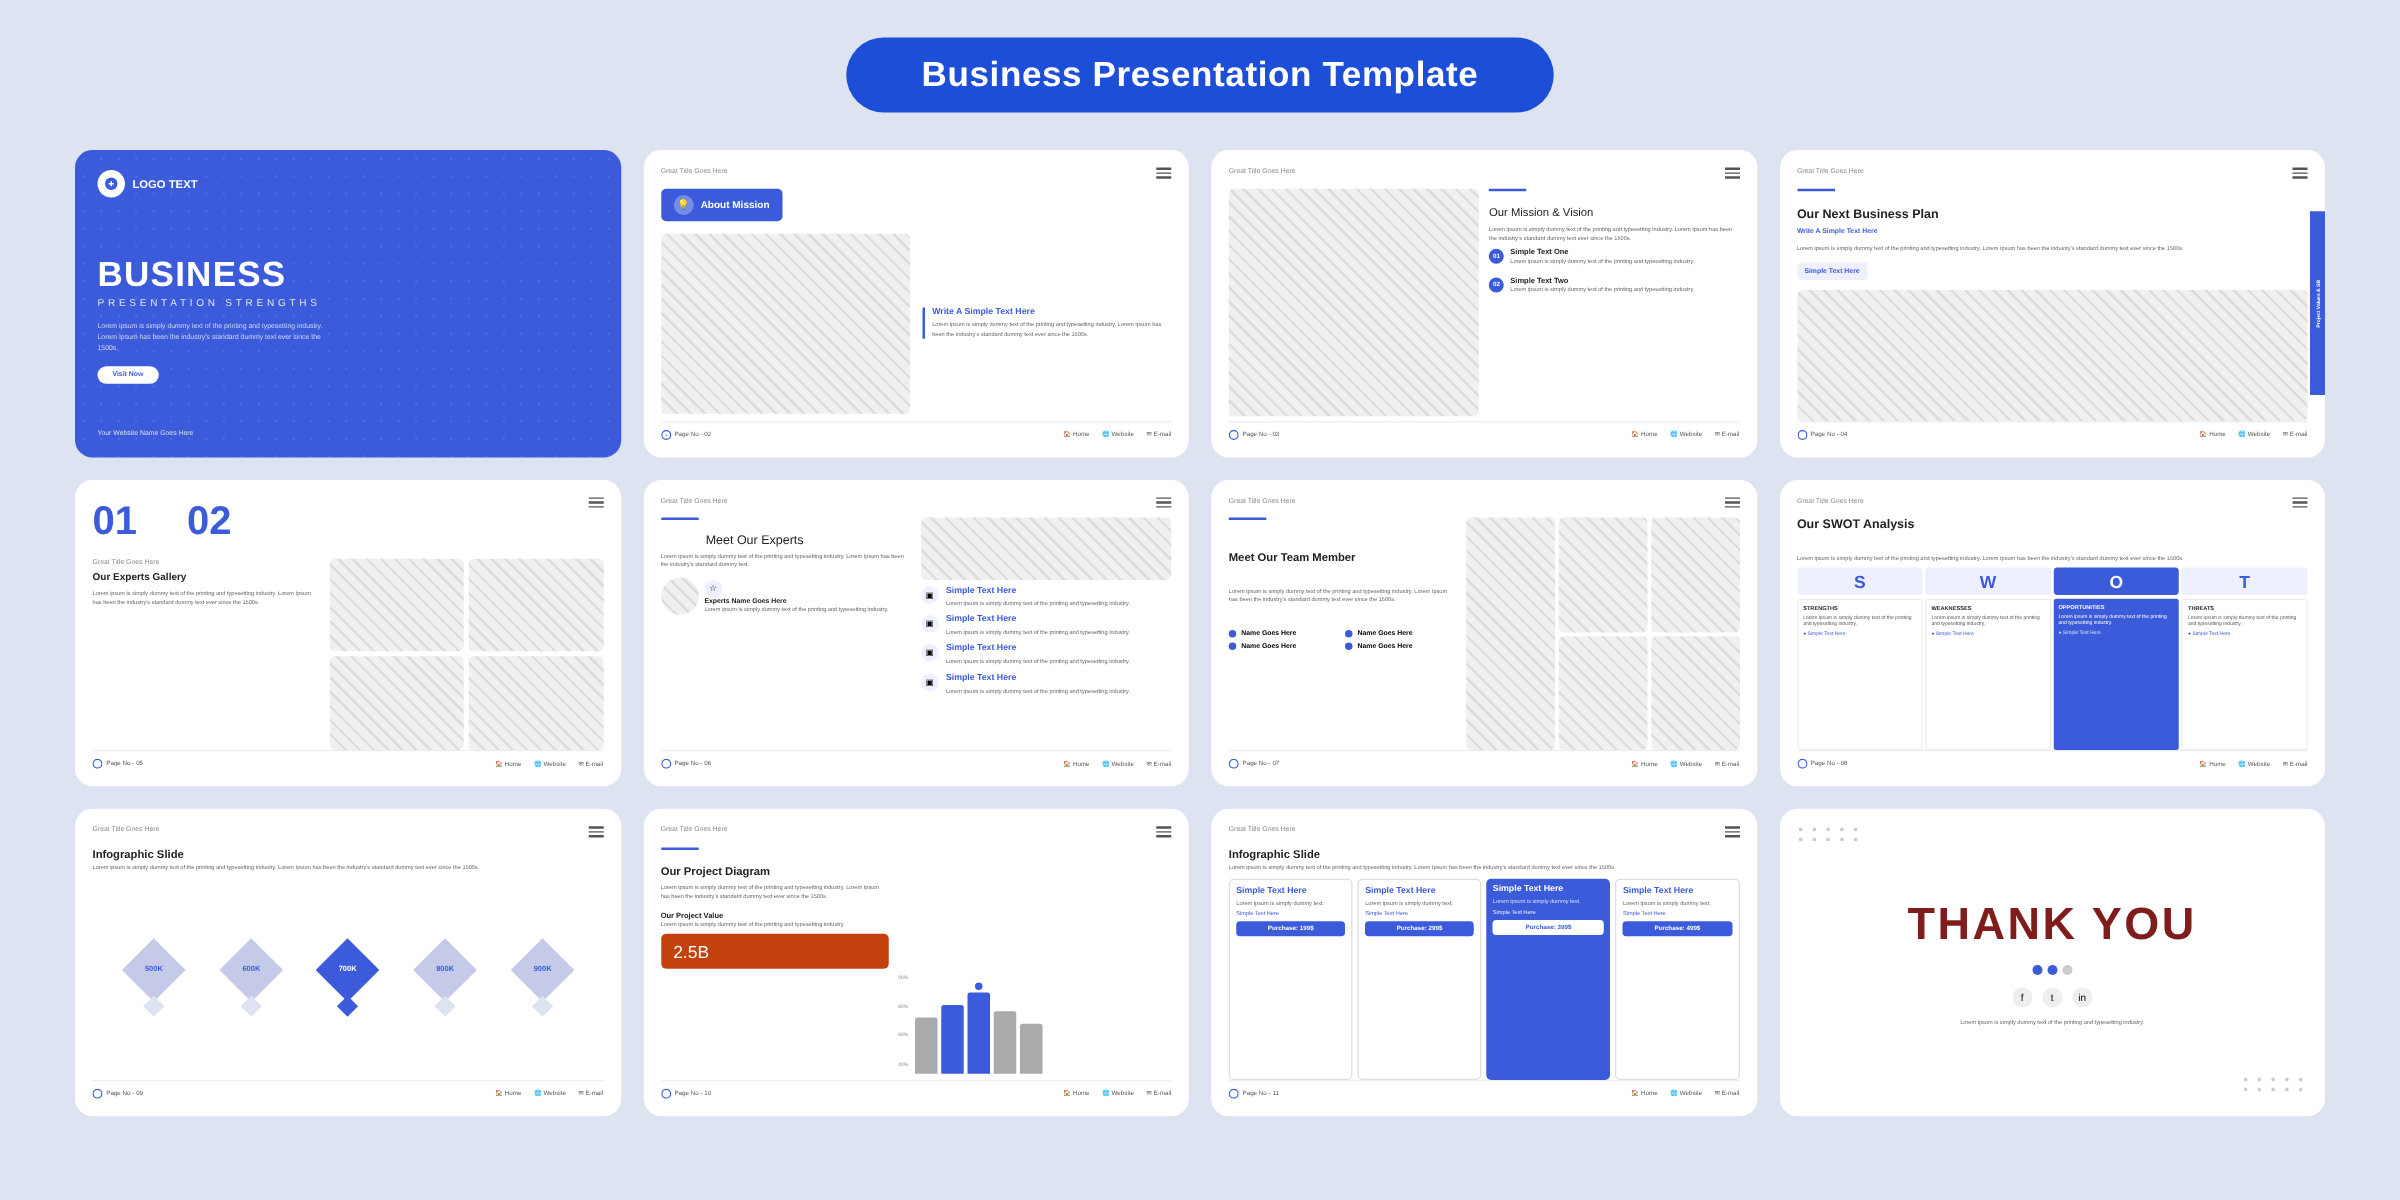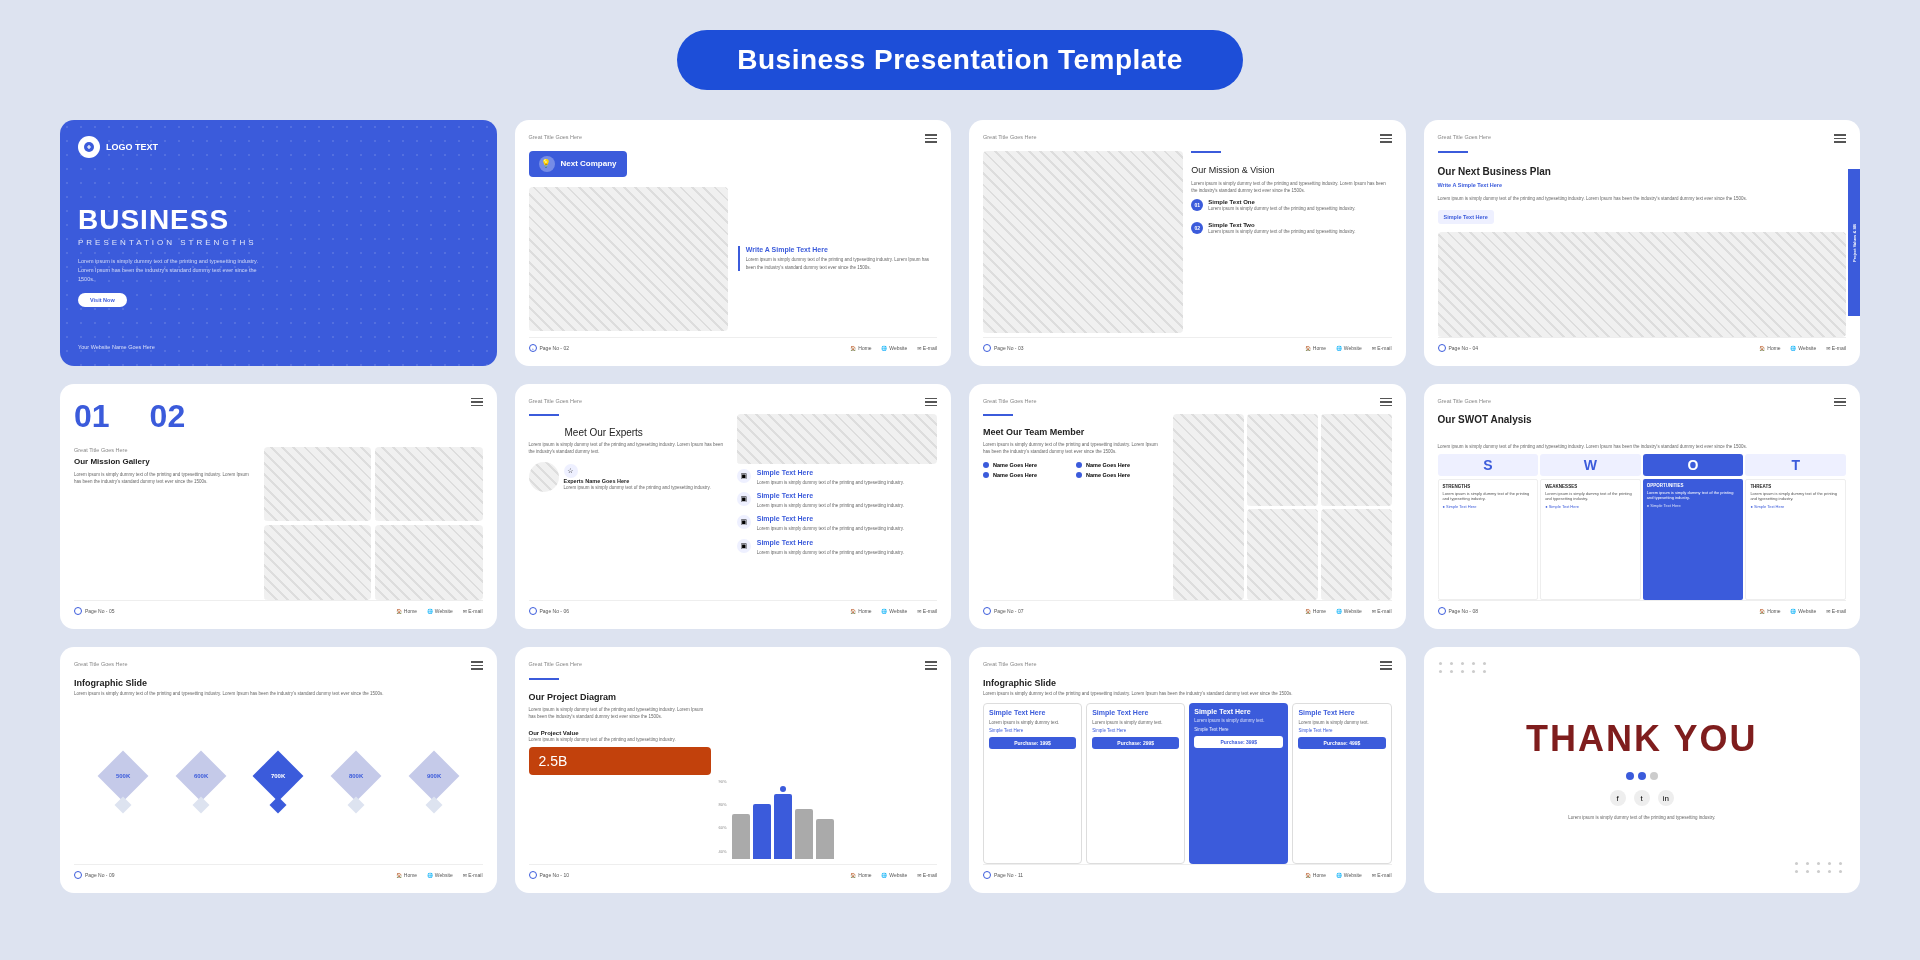--- a/index.html
+++ b/index.html
@@ -372,21 +372,21 @@
       <div class="slide-header">
         <span class="great-title">Great Title Goes Here</span>
         <div class="hamburger">
             <span></span>
             <span></span>
             <span></span>
           </div>
       </div>
       <div class="about-badge">
         <div class="about-icon">💡</div>
-        <span>Next Company</span>
+        <span>About Mission</span>
       </div>
       <div style="display:flex; gap:10px; flex:1; margin-bottom:6px;">
         <div class="image-placeholder" style="flex:1; min-height:50px;"></div>
         <div style="flex:1; display:flex; flex-direction:column; justify-content:center;">
           <div class="blue-left-bar">
             <div class="write-title">Write A Simple Text Here</div>
             <div class="body-text">Lorem ipsum is simply dummy text of the printing and typesetting industry. Lorem Ipsum has been the industry's standard dummy text ever since the 1500s.</div>
           </div>
         </div>
       </div>
@@ -499,21 +499,21 @@
         </div>
         <div class="hamburger">
             <span></span>
             <span></span>
             <span></span>
           </div>
       </div>
       <div style="display:flex; gap:8px; flex:1; margin-top:4px;">
         <div style="flex:1; display:flex; flex-direction:column; gap:4px;">
           <span class="great-title">Great Title Goes Here</span>
-          <div style="font-size:8px; font-weight:700; color:#222; line-height:1.3;">Our Mission Gallery</div>
+          <div style="font-size:8px; font-weight:700; color:#222; line-height:1.3;">Our Experts Gallery</div>
           <div class="body-text">Lorem ipsum is simply dummy text of the printing and typesetting industry. Lorem Ipsum has been the industry's standard dummy text ever since the 1500s.</div>
         </div>
         <div class="gallery-grid" style="flex:1.2;">
           <div class="image-placeholder" style="height:100%;"></div>
           <div class="image-placeholder" style="height:100%;"></div>
           <div class="image-placeholder" style="height:100%;"></div>
           <div class="image-placeholder" style="height:100%;"></div>
         </div>
       </div>
       <div class="slide-footer">
@@ -606,21 +606,21 @@
     <div class="slide">
       <div class="slide-header">
         <span class="great-title">Great Title Goes Here</span>
         <div class="hamburger">
             <span></span>
             <span></span>
             <span></span>
           </div>
       </div>
       <div style="display:flex; gap:8px; flex:1;">
-        <div style="flex:1; display:flex; flex-direction:column; gap:3px;">
+        <div style="flex:1; display:flex; flex-direction:column; gap:17px;">
           <div class="accent-line"></div>
           <div style="font-size:9px; font-weight:700; color:#222; line-height:1.2;">Meet Our Team Member</div>
           <div class="body-text">Lorem ipsum is simply dummy text of the printing and typesetting industry. Lorem Ipsum has been the industry's standard dummy text ever since the 1500s.</div>
           <div style="display:grid; grid-template-columns:1fr 1fr; gap:4px; margin-top:4px;">
             <div style="display:flex; align-items:center; gap:4px;">
               <div style="width:6px; height:6px; background:#3b5bdb; border-radius:50%;"></div>
               <span style="font-size:5.5px; font-weight:600;">Name Goes Here</span>
             </div>
             <div style="display:flex; align-items:center; gap:4px;">
               <div style="width:6px; height:6px; background:#3b5bdb; border-radius:50%;"></div>

